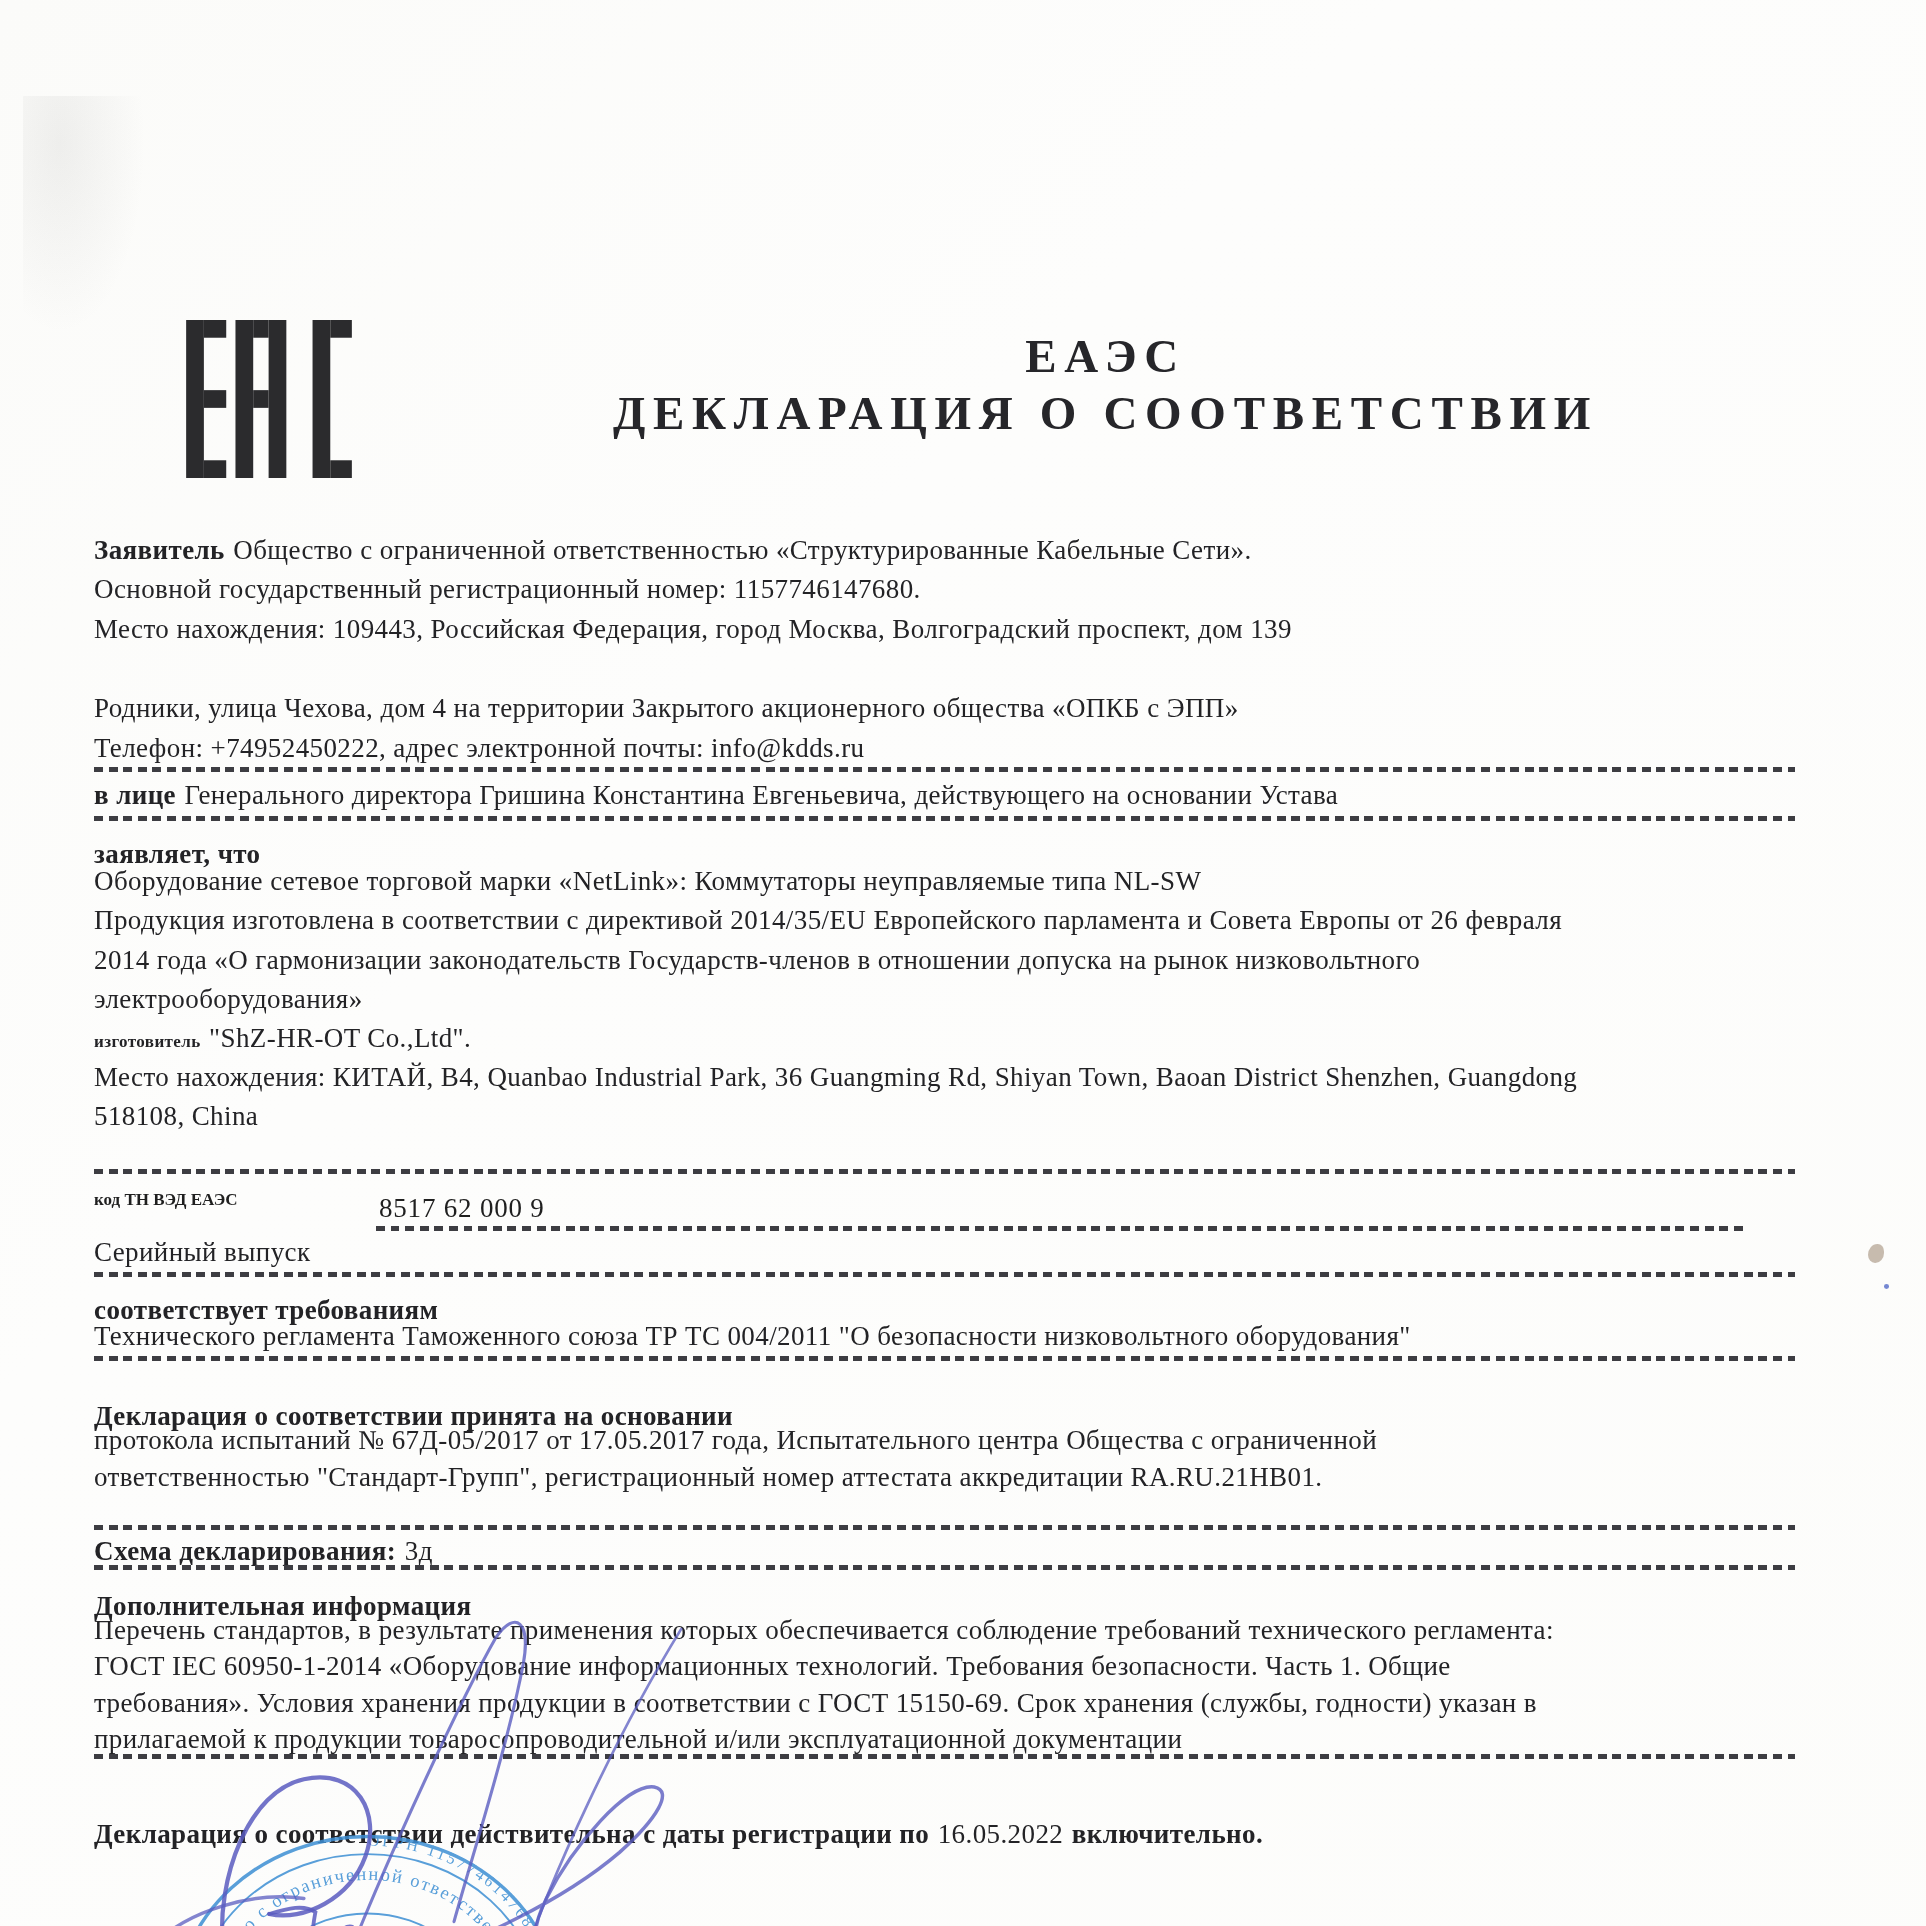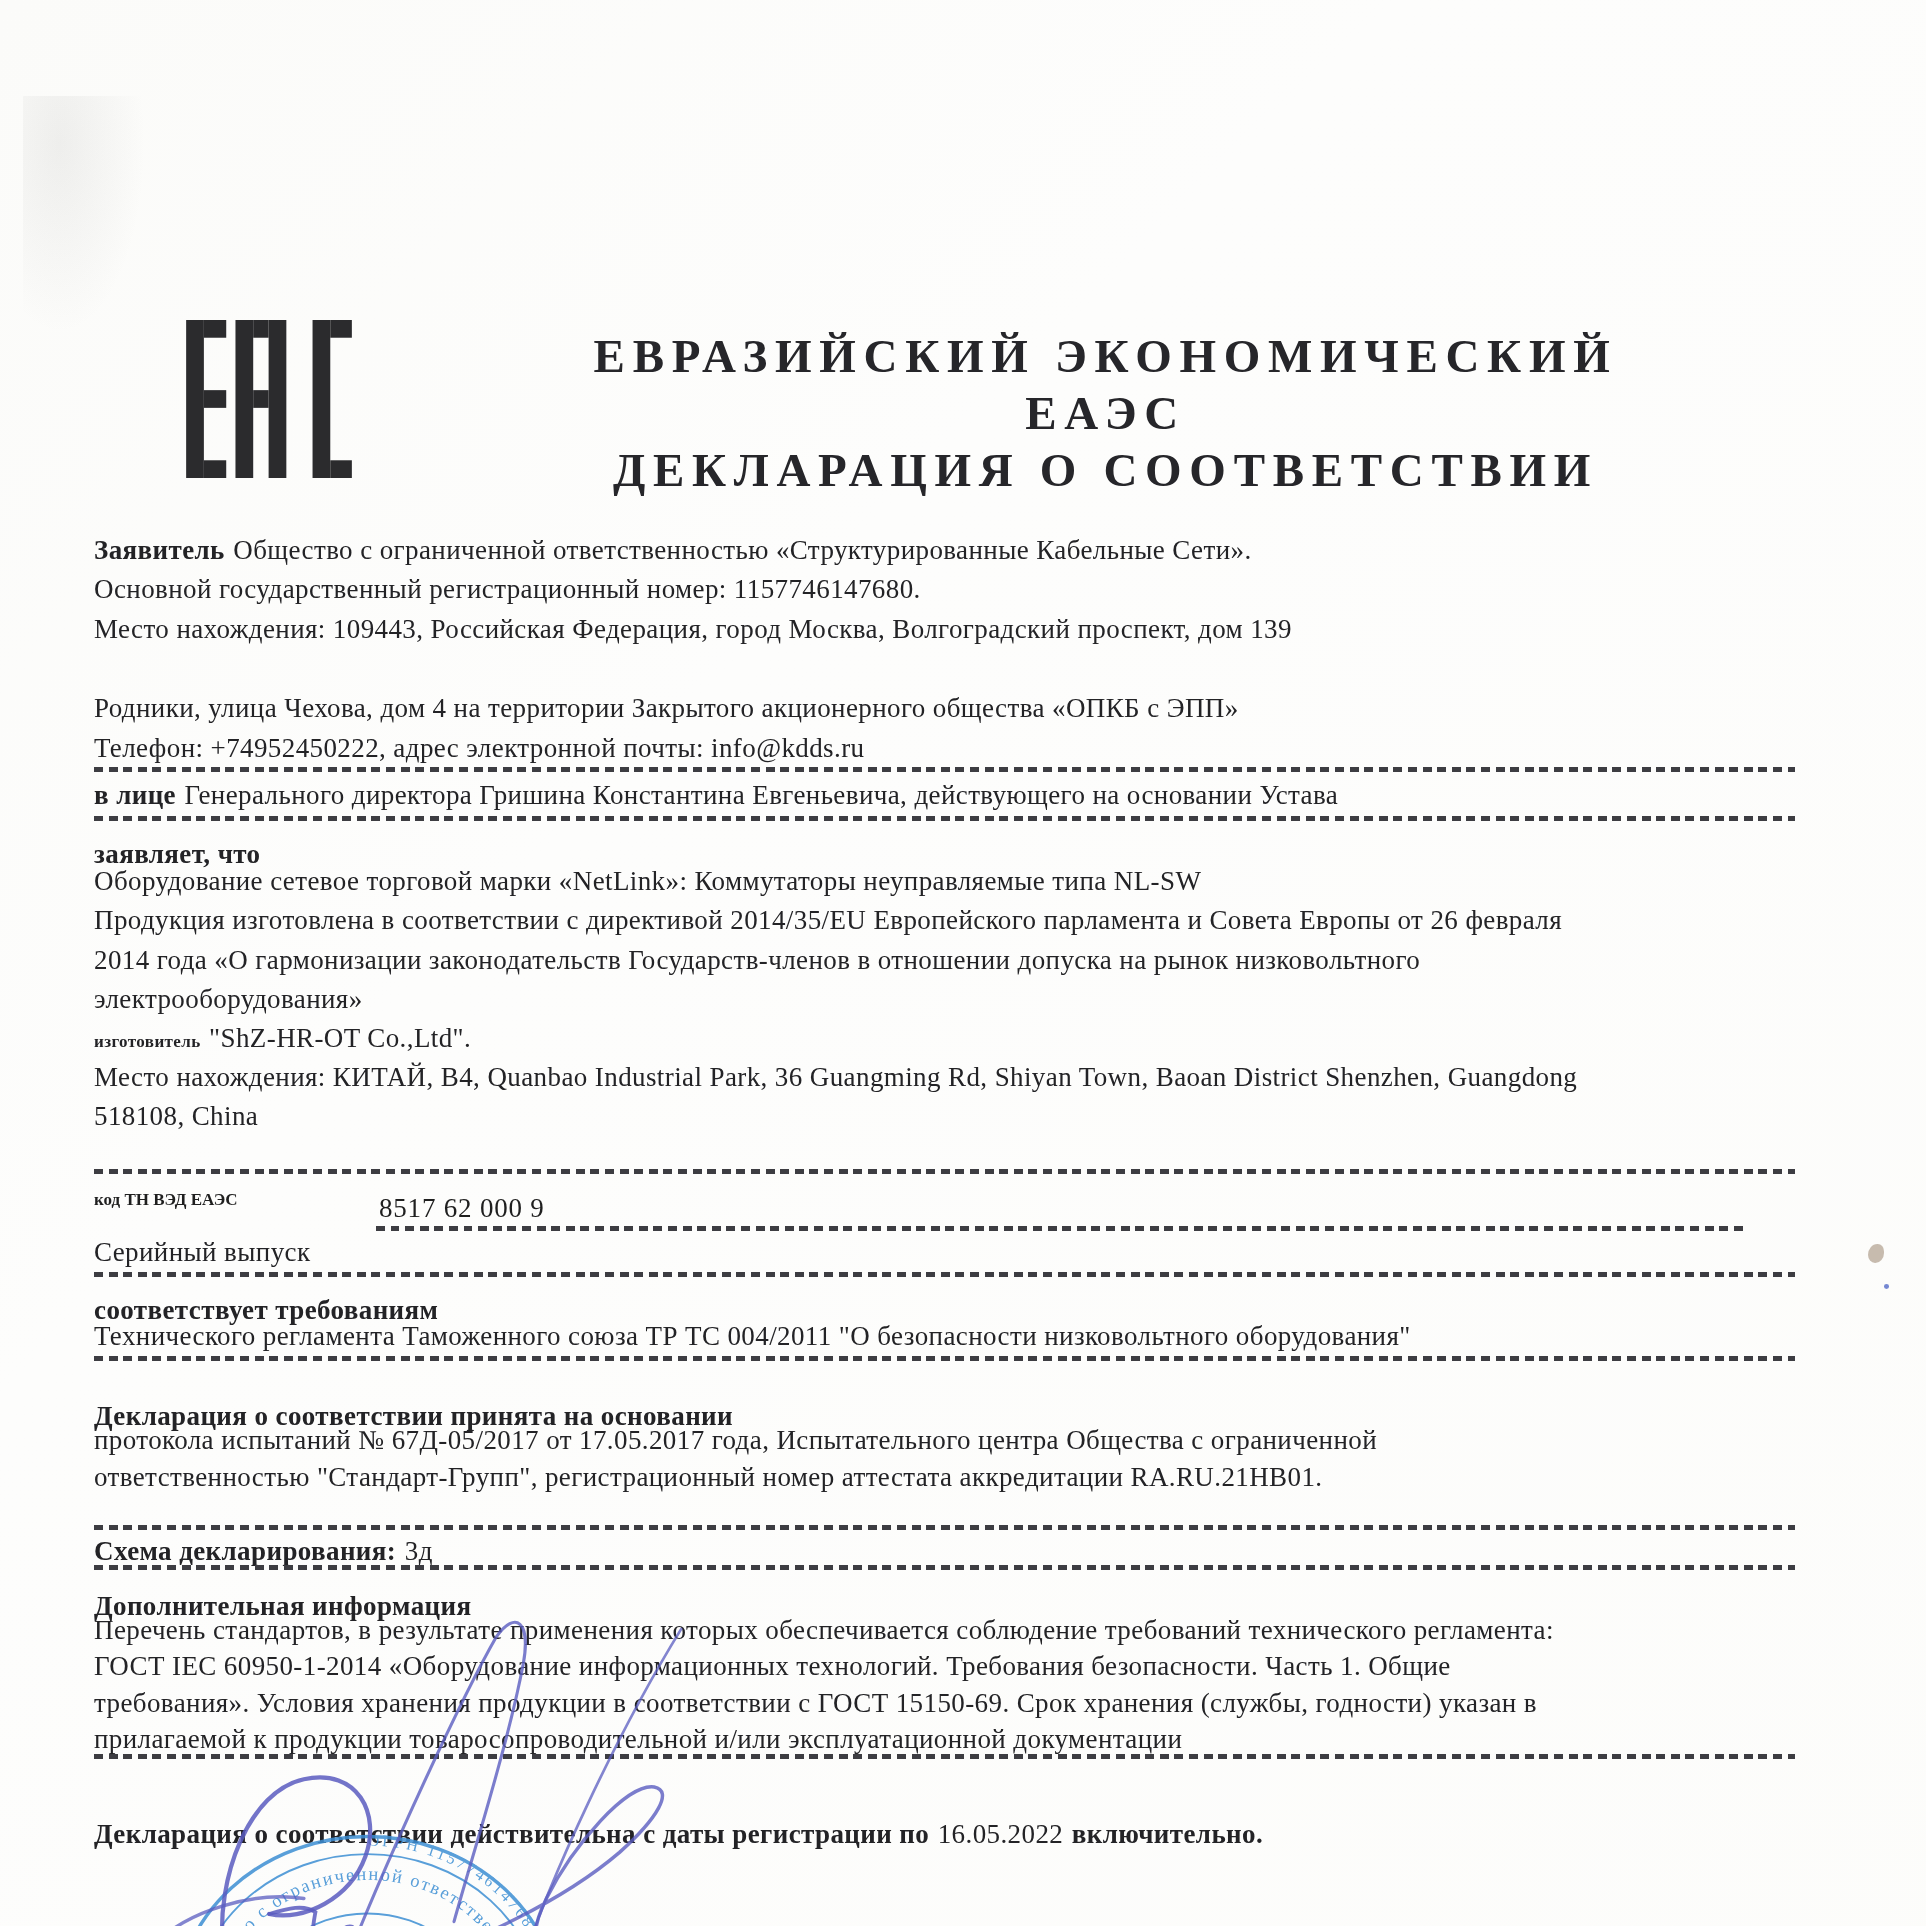--- a/index.html
+++ b/index.html
@@ -43,21 +43,20 @@
       <rect x="214" y="0" width="46" height="410"></rect>
       <rect x="174" y="0" width="40" height="46"></rect>
       <rect x="174" y="182" width="40" height="46"></rect>
       <rect x="328" y="0" width="46" height="410"></rect>
       <rect x="374" y="0" width="56" height="46"></rect>
       <rect x="374" y="364" width="56" height="46"></rect>
     </g>
   </svg>
 
   <div class="title">
-    <div>ЕВРАЗИЙСКИЙ ЭКОНОМИЧЕСКИЙ</div>
     <div>ЕАЭС</div>
     <div>ДЕКЛАРАЦИЯ О СООТВЕТСТВИИ</div>
   </div>
 
   <div class="line" style="top:535px">
     <span class="b">Заявитель</span><span class="sp">Общество с ограниченной ответственностью «Структурированные Кабельные Сети».</span>
   </div>
   <div class="line" style="top:574px">Основной государственный регистрационный номер: 1157746147680.</div>
   <div class="line" style="top:614px">Место нахождения: 109443, Российская Федерация, город Москва, Волгоградский проспект, дом 139</div>
   <div class="line" style="top:693px">Родники, улица Чехова, дом 4 на территории Закрытого акционерного общества  «ОПКБ с ЭПП»</div>

